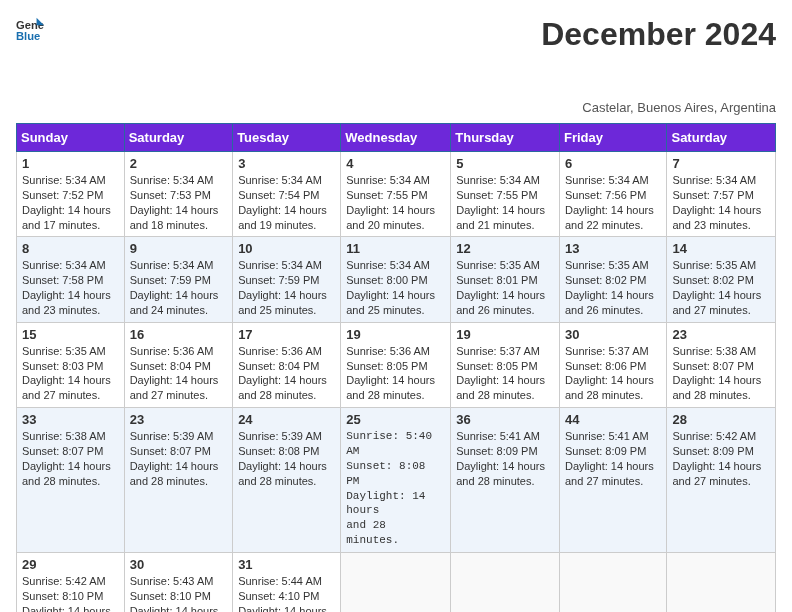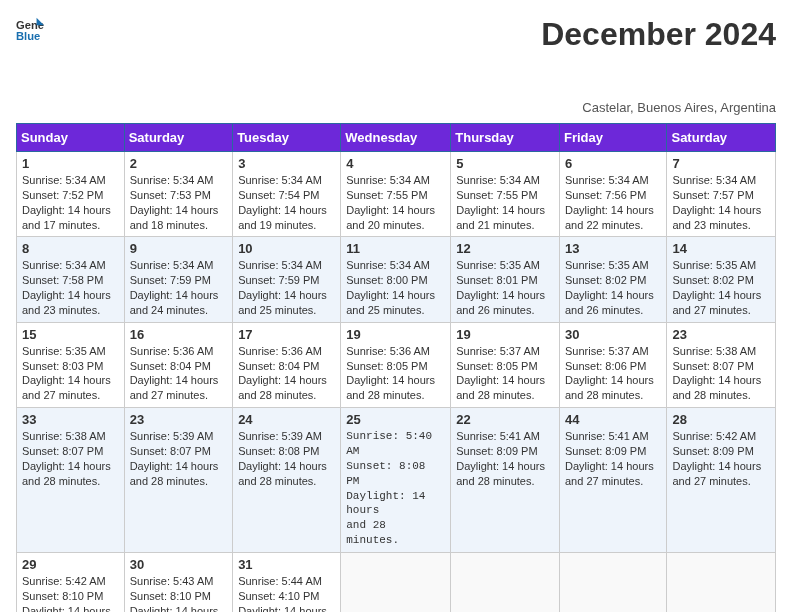--- a/index.html
+++ b/index.html
@@ -287,21 +287,21 @@
 and 28 minutes.</div>
         </td>
         <td>
           <span class="day-number">25</span>
           <div class="cell-text" style="white-space: pre-line; font-family: Liberation Mono, monospace;">Sunrise: 5:40 AM
 Sunset: 8:08 PM
 Daylight: 14 hours
 and 28 minutes.</div>
         </td>
         <td>
-          <span class="day-number">22</span>
+          <span class="day-number">36</span>
           <div class="cell-text" style="white-space: pre-line;">Sunrise: 5:41 AM
 Sunset: 8:09 PM
 Daylight: 14 hours
 and 28 minutes.</div>
         </td>
         <td>
           <span class="day-number">44</span>
           <div class="cell-text" style="white-space: pre-line;">Sunrise: 5:41 AM
 Sunset: 8:09 PM
 Daylight: 14 hours

